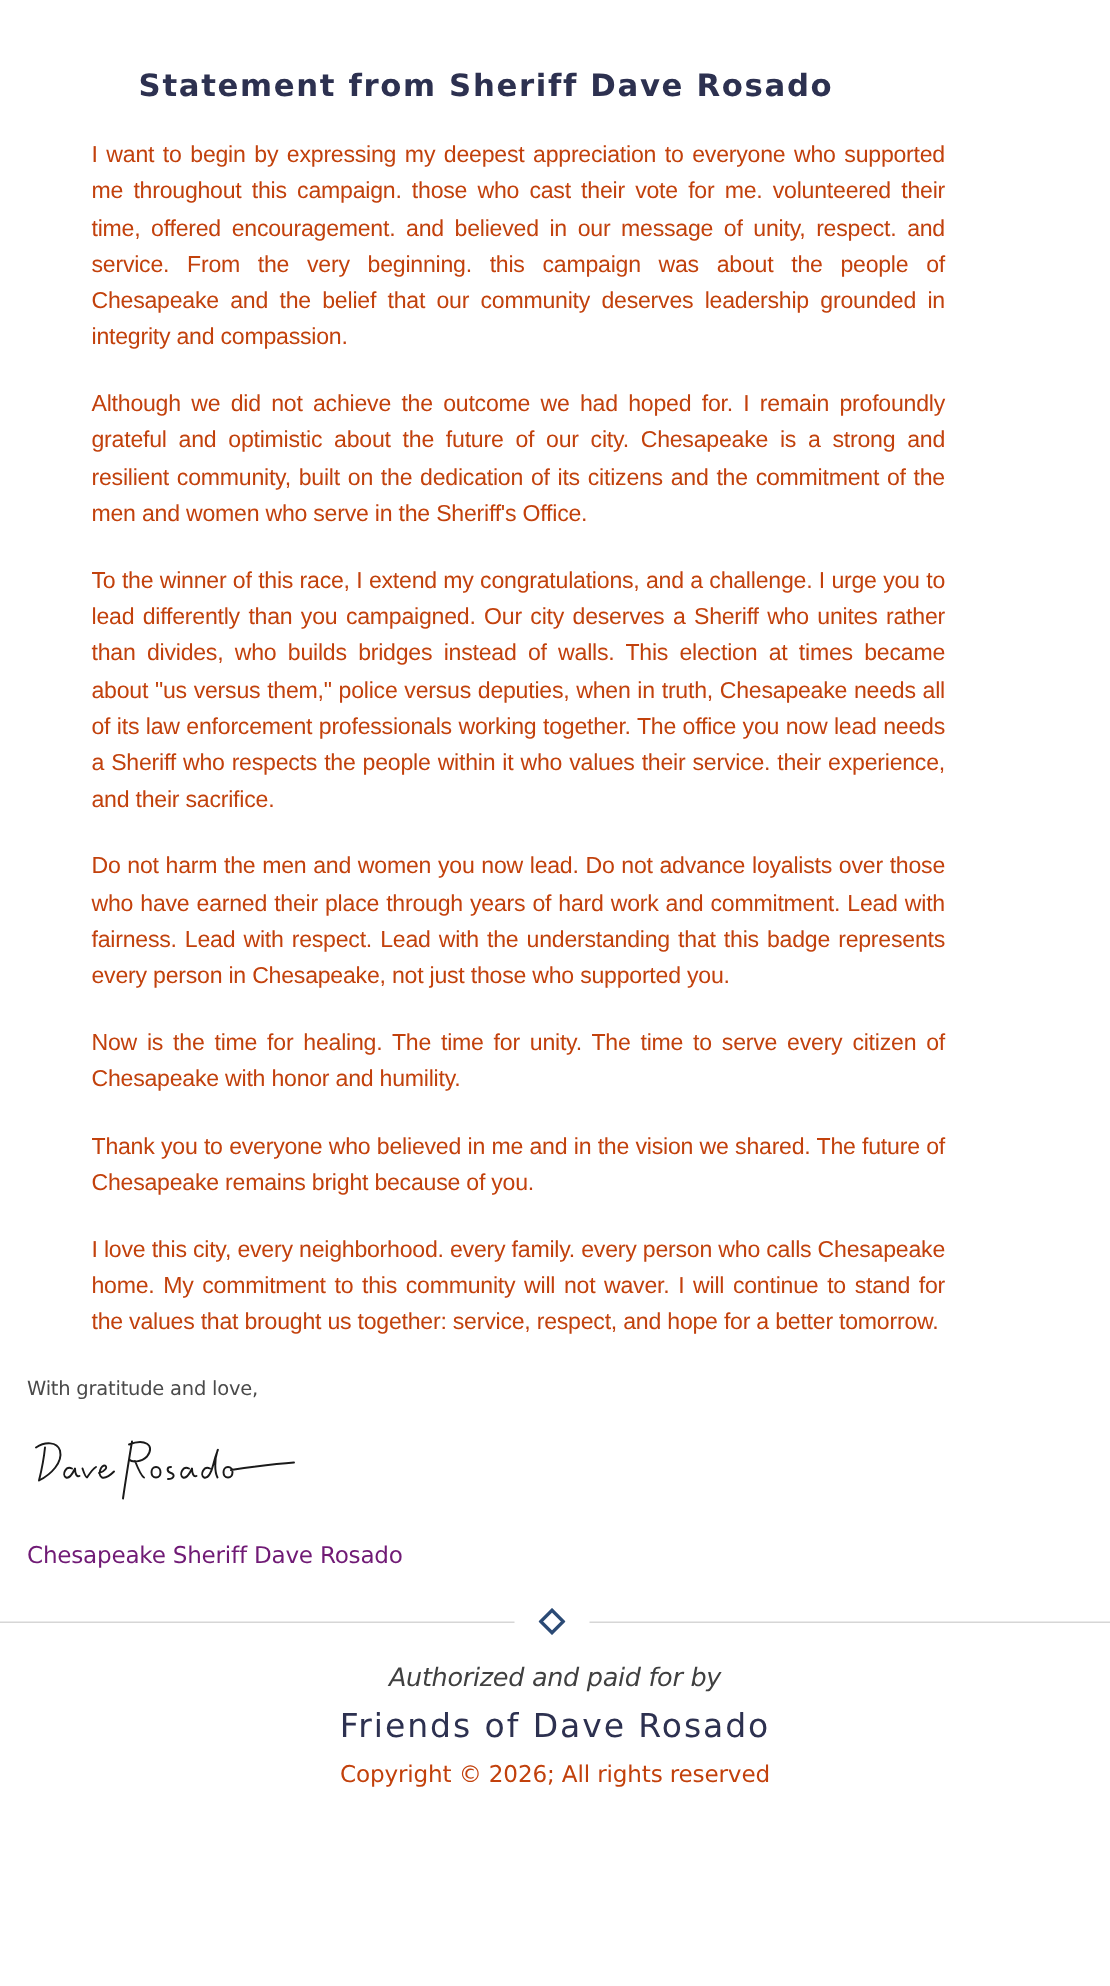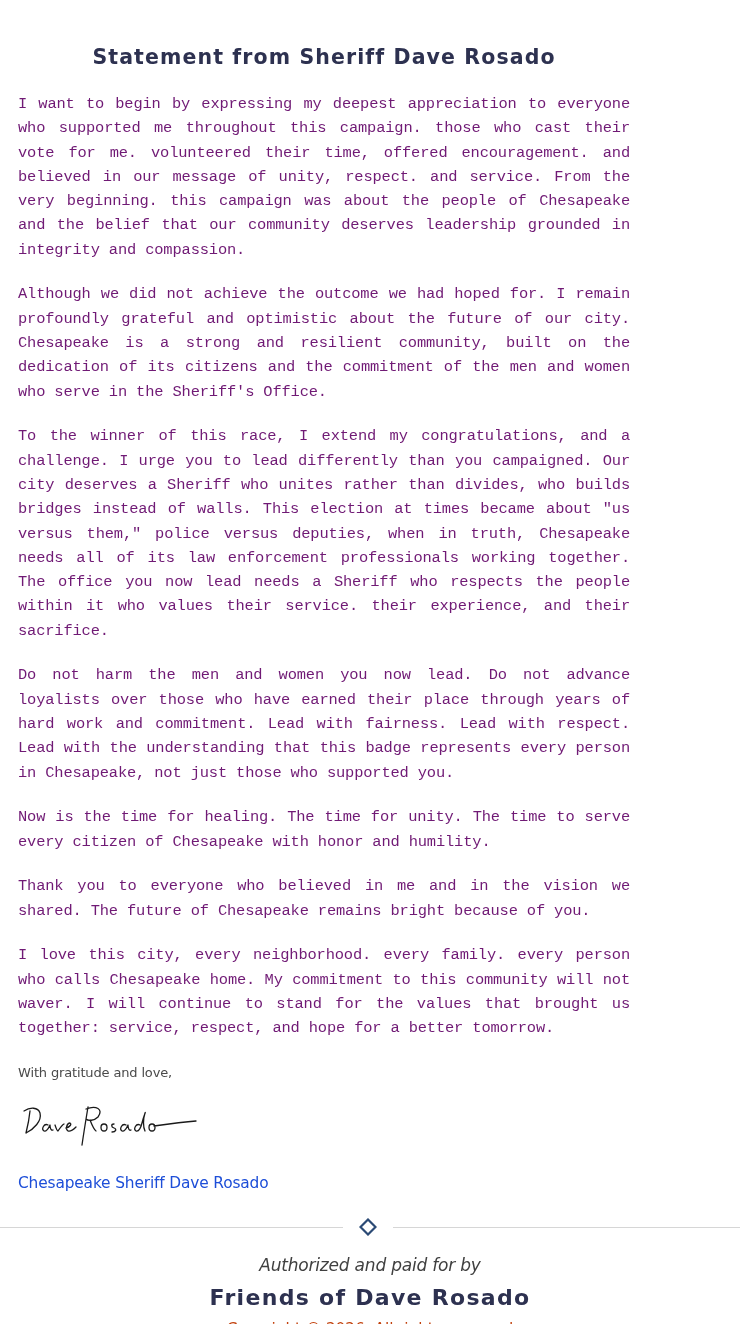--- a/index.html
+++ b/index.html
@@ -25,47 +25,48 @@
       color: #2d3150;
       font-size: 20.5px;
       line-height: 30px;
       letter-spacing: 1.1px;
     }
     .title span { display: block; }
     .body-text {
       margin-top: 20px;
     }
     .para {
-      font-family: Liberation Mono, monospace;
+      font-family: Liberation Sans, sans-serif;
       font-size: 15.4px;
       line-height: 24.3px;
-      color: #701a75;
+      color: #c2410c;
       text-align: justify;
       margin-bottom: 20.4px;
       letter-spacing: -0.15px;
+      margin-left: 43px;
     }
     .closing {
       font-size: 13px;
       line-height: 24px;
       color: #4a4a4a;
       margin-top: 0;
       letter-spacing: -0.15px;
     }
     .signature {
       margin-top: 14px;
       margin-left: 2px;
       width: 180px;
       height: 52px;
       display: block;
     }
     .sig-name {
       margin-top: 20px;
       font-size: 15.4px;
       line-height: 24px;
-      color: #1d4ed8;
+      color: #701a75;
       letter-spacing: -0.15px;
     }
     .divider {
       position: relative;
       width: 740px;
       height: 24px;
       margin-top: 20px;
     }
     .divider .line-left, .divider .line-right {
       position: absolute;
@@ -88,21 +89,21 @@
     }
     .authorized {
       font-style: italic;
       font-size: 17px;
       line-height: 24px;
       color: #404040;
       letter-spacing: -0.2px;
     }
     .friends {
       margin-top: 6px;
-      font-weight: bold;
+      font-weight: normal;
       font-size: 22px;
       line-height: 30px;
       color: #2d3150;
       letter-spacing: 1.3px;
     }
     .copyright {
       margin-top: 4px;
       font-size: 15.4px;
       line-height: 24px;
       color: #c2410c;

